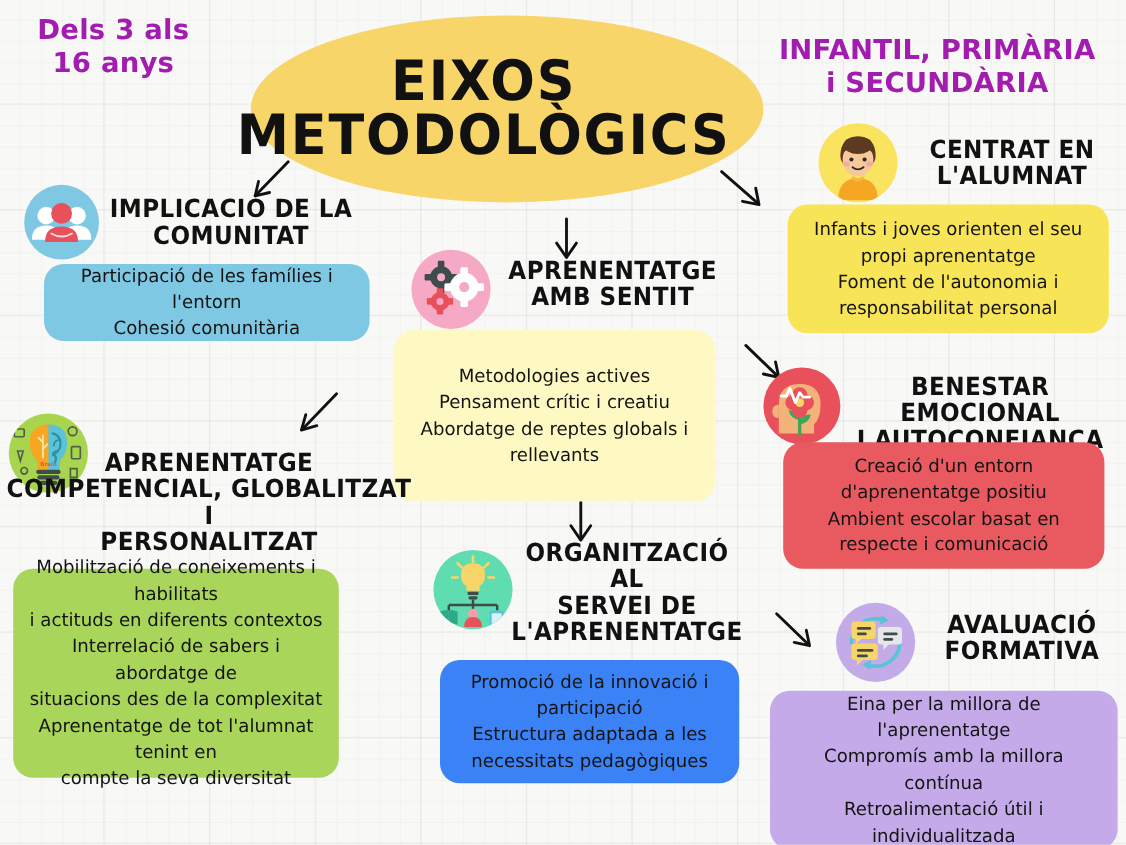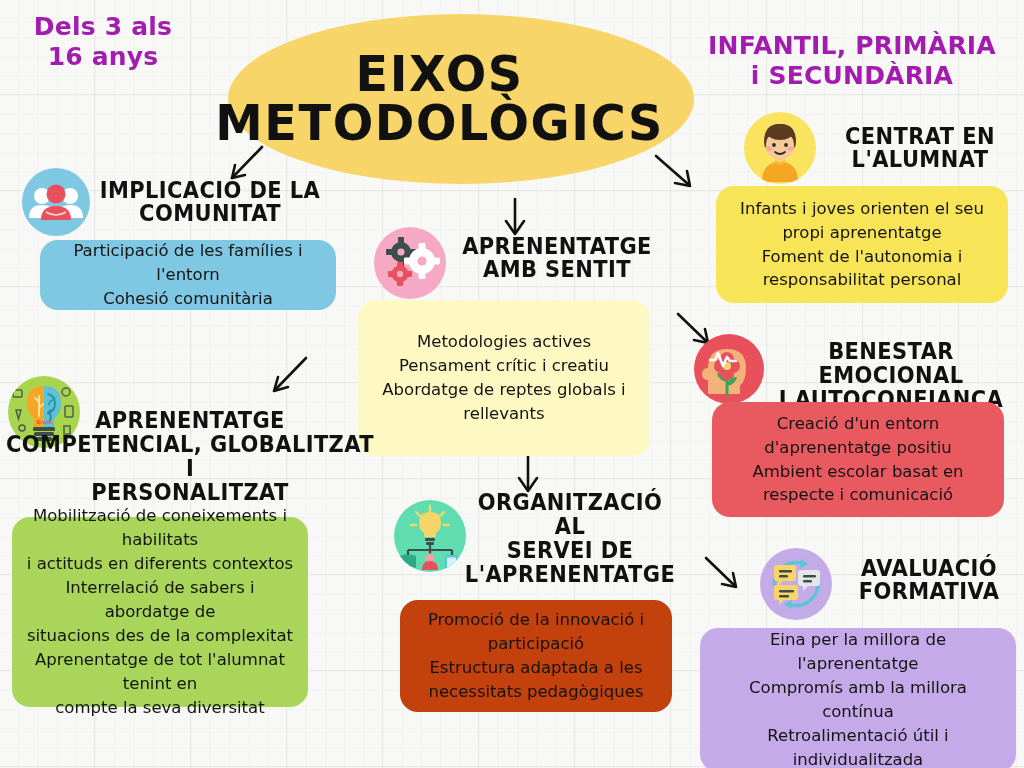--- a/index.html
+++ b/index.html
@@ -83,21 +83,21 @@
   #card-benestar{left:712px;top:402px;width:292px;height:115px;background:#e85a60;}
 
   
   #ico-compet{left:8px;top:376px;width:72px;height:72px;background:#a8d44e;}
   #head-compet{left:6px;top:412px;width:368px;font-size:21px;}
   #card-compet{left:12px;top:505px;width:296px;height:190px;background:#a8d55a;margin-top:12px;}
 
   
   #ico-organitzacio{left:394px;top:500px;width:72px;height:72px;background:#5fdcb0;}
   #head-organitzacio{left:462px;top:494px;width:216px;font-size:21px;}
-  #card-organitzacio{left:400px;top:600px;width:272px;height:112px;background:#c2410c;}
+  #card-organitzacio{left:400px;top:600px;width:272px;height:112px;background:#3b82f6;}
 
   
   #ico-avaluacio{left:760px;top:548px;width:72px;height:72px;background:#c3abe8;}
   #head-avaluacio{left:836px;top:558px;width:186px;font-size:21px;}
   #card-avaluacio{left:700px;top:628px;width:316px;height:144px;background:#c4aae9;}
 </style>
 </head>
 <body>
 
 <div id="grid"></div>

